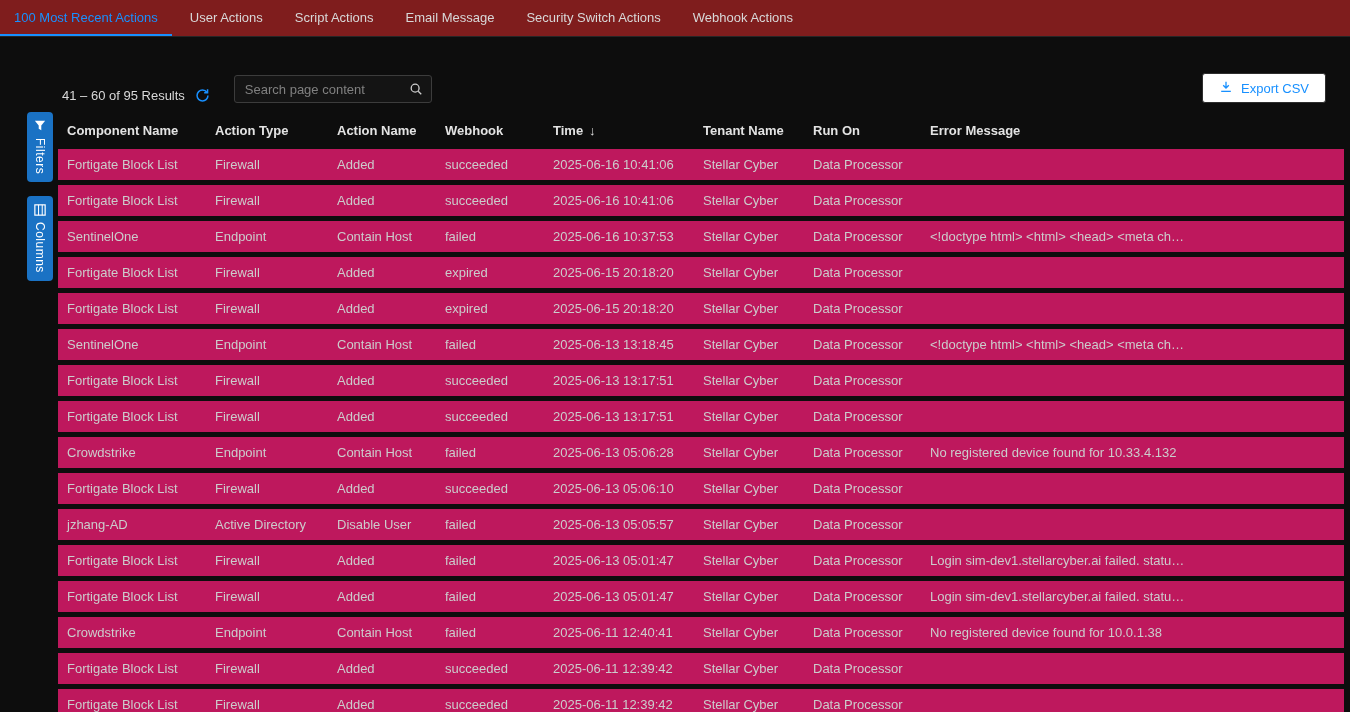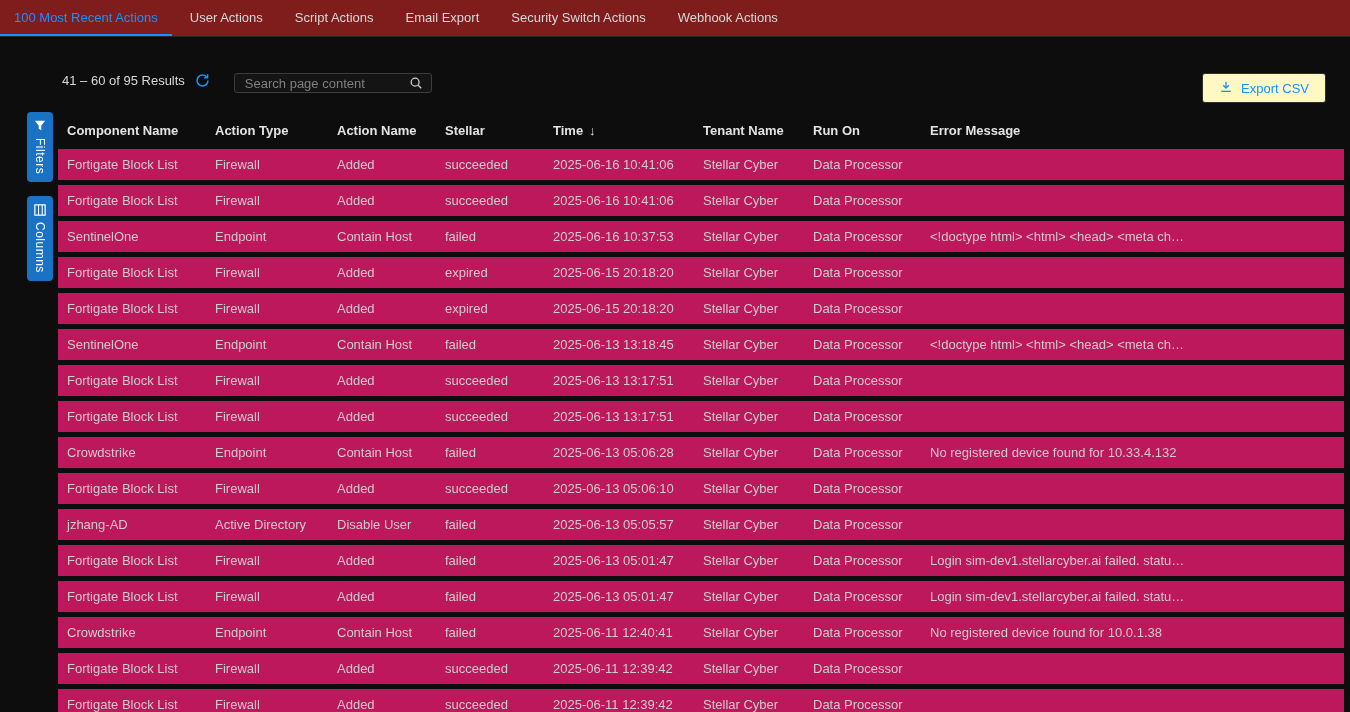--- a/index.html
+++ b/index.html
@@ -17,37 +17,37 @@
     gap:4px;
   }
   .tab {
     display:flex; align-items:center; padding:0 14px;
     color:#d8d8d8; cursor:pointer; white-space:nowrap;
     border-bottom:2px solid transparent;
   }
   .tab.active { color:#1890ff; border-bottom-color:#1890ff; }
 
   
-  .toolbar { display:flex; align-items:flex-start; margin:36px 24px 0 62px; height:30px; }
+  .toolbar { display:flex; align-items:flex-end; margin:36px 24px 0 62px; height:30px; }
   .results { color:#d9d9d9; }
   .refresh { margin-left:10px; display:flex; align-items:center; cursor:pointer; }
   .search {
     margin-left:24px; display:flex; align-items:center;
-    width:198px; height:20px; border:1px solid #3c3c3c; border-radius:3px;
+    width:198px; height:28px; border:1px solid #3c3c3c; border-radius:3px;
     background:#141414; padding:0 8px;
   }
   .search input {
     flex:1; min-width:0; background:transparent; border:none; outline:none;
     color:#dddddd; font:inherit;
   }
   .search input::placeholder { color:#808080; }
   .search-icon { display:flex; cursor:pointer; }
   .export {
     margin-left:auto; display:flex; align-items:center; gap:8px;
-    height:30px; padding:0 16px; background:#fef9c3;
+    height:30px; padding:0 16px; background:#ffffff;
     border:1px solid #2e2e2e; border-radius:3px;
     color:#1890ff; font:inherit; cursor:pointer;
   }
 
   
   .table { margin:12px 6px 0 58px; }
   .thead, .tr {
     display:grid;
     grid-template-columns:148px 122px 108px 108px 150px 110px 117px minmax(0,1fr);
     align-items:center;
@@ -73,21 +73,21 @@
 </style>
 </head>
 <body>
 
 <div class="app">
 
   <div class="tabbar" id="tabbar">
       <div class="tab active">100 Most Recent Actions</div>
       <div class="tab">User Actions</div>
       <div class="tab">Script Actions</div>
-      <div class="tab">Email Export</div>
+      <div class="tab">Email Message</div>
       <div class="tab">Security Switch Actions</div>
       <div class="tab">Webhook Actions</div>
     </div>
 
   <div class="content">
     <div class="toolbar">
       <span class="results">41 – 60 of 95 Results</span>
       <span class="refresh">
         <svg width="15" height="15" viewBox="0 0 16 16" fill="none" stroke="#1890ff" stroke-width="1.6">
           <path d="M13.8 8A5.8 5.8 0 1 1 8 2.2c2 0 3.8 1 4.9 2.6"></path>
@@ -112,21 +112,21 @@
         </span>
         <span>Export CSV</span>
       </button>
     </div>
 
     <div class="table">
       <div class="thead" id="thead">
           <div class="th"><span>Component Name</span></div>
           <div class="th"><span>Action Type</span></div>
           <div class="th"><span>Action Name</span></div>
-          <div class="th"><span>Stellar</span></div>
+          <div class="th"><span>Webhook</span></div>
           <div class="th"><span>Time</span><span class="sort">↓</span></div>
           <div class="th"><span>Tenant Name</span></div>
           <div class="th"><span>Run On</span></div>
           <div class="th"><span>Error Message</span></div>
         </div>
       <div class="tbody" id="tbody">
           <div class="tr">
             <div class="td">Fortigate Block List</div>
             <div class="td">Firewall</div>
             <div class="td">Added</div>

